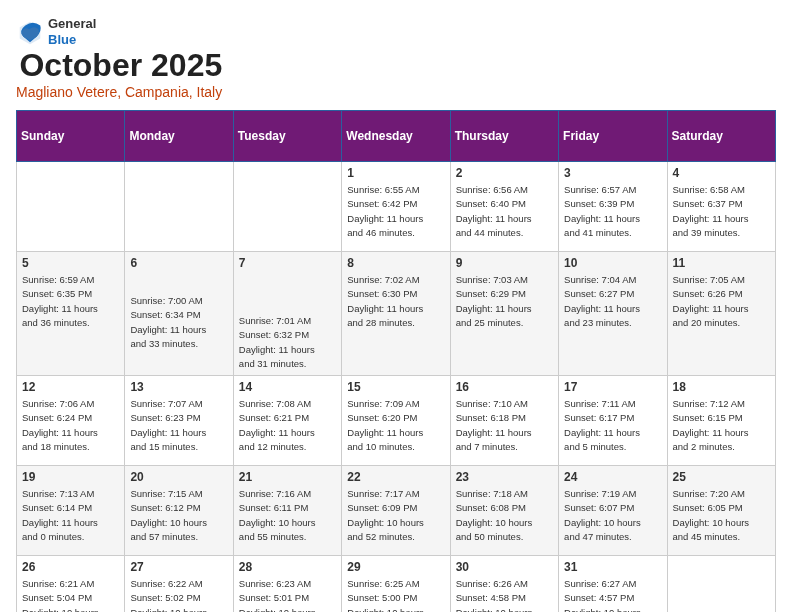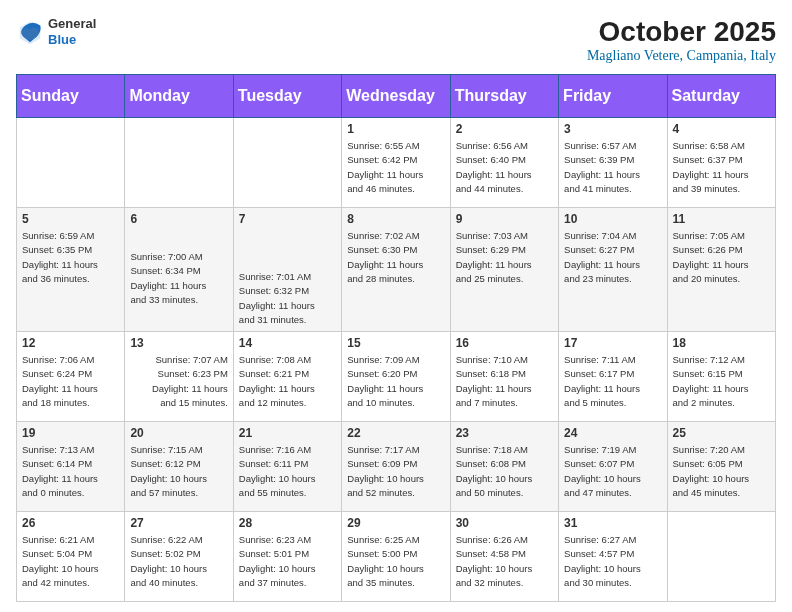--- a/index.html
+++ b/index.html
@@ -8,20 +8,21 @@
       background: #fff;
       width: 792px;
       min-height: 612px;
       padding: 16px;
     }
     .header {
       display: flex;
       justify-content: space-between;
       align-items: flex-start;
       margin-bottom: 10px;
+      flex-direction: column;
     }
     .logo {
       display: flex;
       align-items: center;
       gap: 4px;
     }
     .logo-text {
       font-size: 13px;
       font-weight: bold;
       line-height: 1.2;
@@ -29,40 +30,39 @@
     .logo-text .general { color: #333; }
     .logo-text .blue { color: #1a6ebf; }
     .logo-icon {
       width: 28px;
       height: 28px;
     }
     .title-block {
       text-align: right;
     }
     .month-title {
-      font-size: 28px;
+      font-size: 32px;
       font-weight: bold;
       color: #222;
     }
     .subtitle {
       font-size: 14px;
-      color: #0369a1;
-      font-family: Liberation Serif, serif;
+      color: #c2410c;
     }
     table {
       width: 100%;
       border-collapse: collapse;
       table-layout: fixed;
     }
     thead th {
-      background-color: #8b5cf6;
+      background-color: #701a75;
       color: #fff;
-      font-size: 16px;
+      font-size: 12px;
       font-weight: bold;
-      padding: 12px 4px;
+      padding: 18px 4px;
       text-align: left;
       border: 1px solid #2a5f9e;
     }
     tbody td {
       border: 1px solid #ccc;
       vertical-align: top;
       padding: 4px 5px;
       font-size: 10px;
       color: #333;
       background: #fff;
@@ -204,21 +204,21 @@
       <tr>
         <td>
           <div class="day-number">12</div>
           <div class="day-info" style="white-space: pre-line;">Sunrise: 7:06 AM
 Sunset: 6:24 PM
 Daylight: 11 hours
 and 18 minutes.</div>
         </td>
         <td>
           <div class="day-number">13</div>
-          <div class="day-info" style="white-space: pre-line; text-align: right;">Sunrise: 7:07 AM
+          <div class="day-info" style="white-space: pre-line;">Sunrise: 7:07 AM
 Sunset: 6:23 PM
 Daylight: 11 hours
 and 15 minutes.</div>
         </td>
         <td>
           <div class="day-number">14</div>
           <div class="day-info" style="white-space: pre-line;">Sunrise: 7:08 AM
 Sunset: 6:21 PM
 Daylight: 11 hours
 and 12 minutes.</div>

